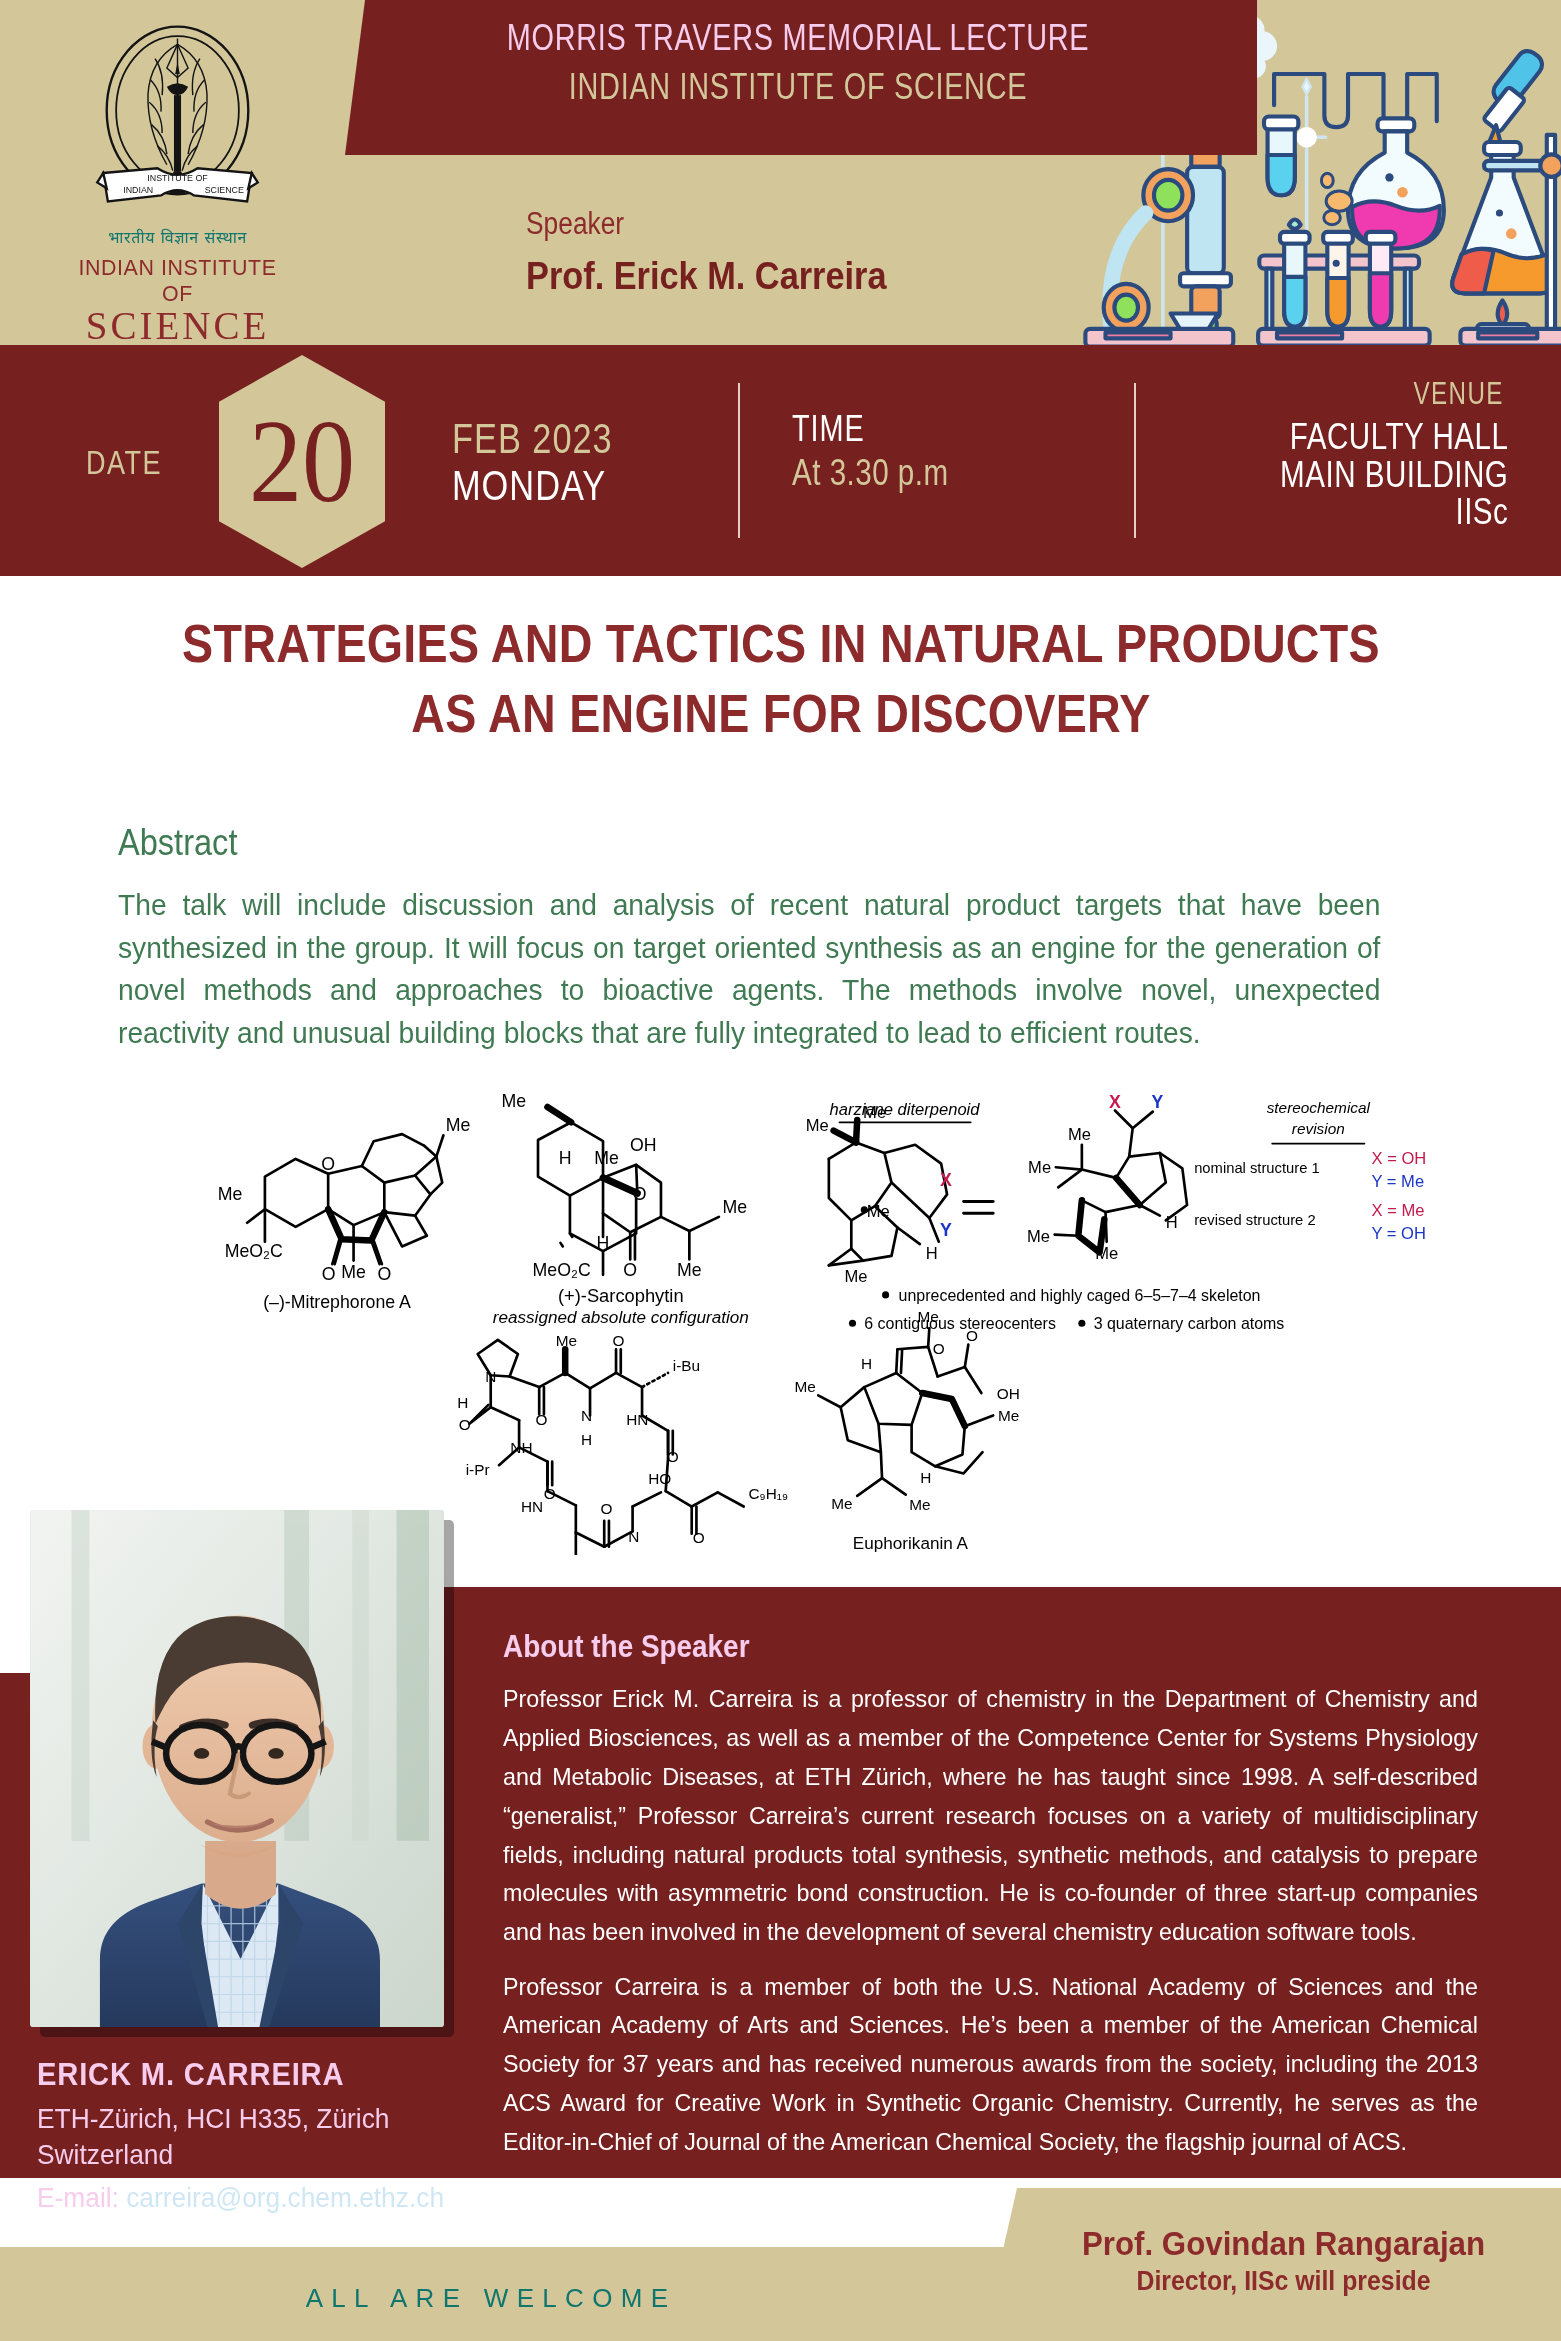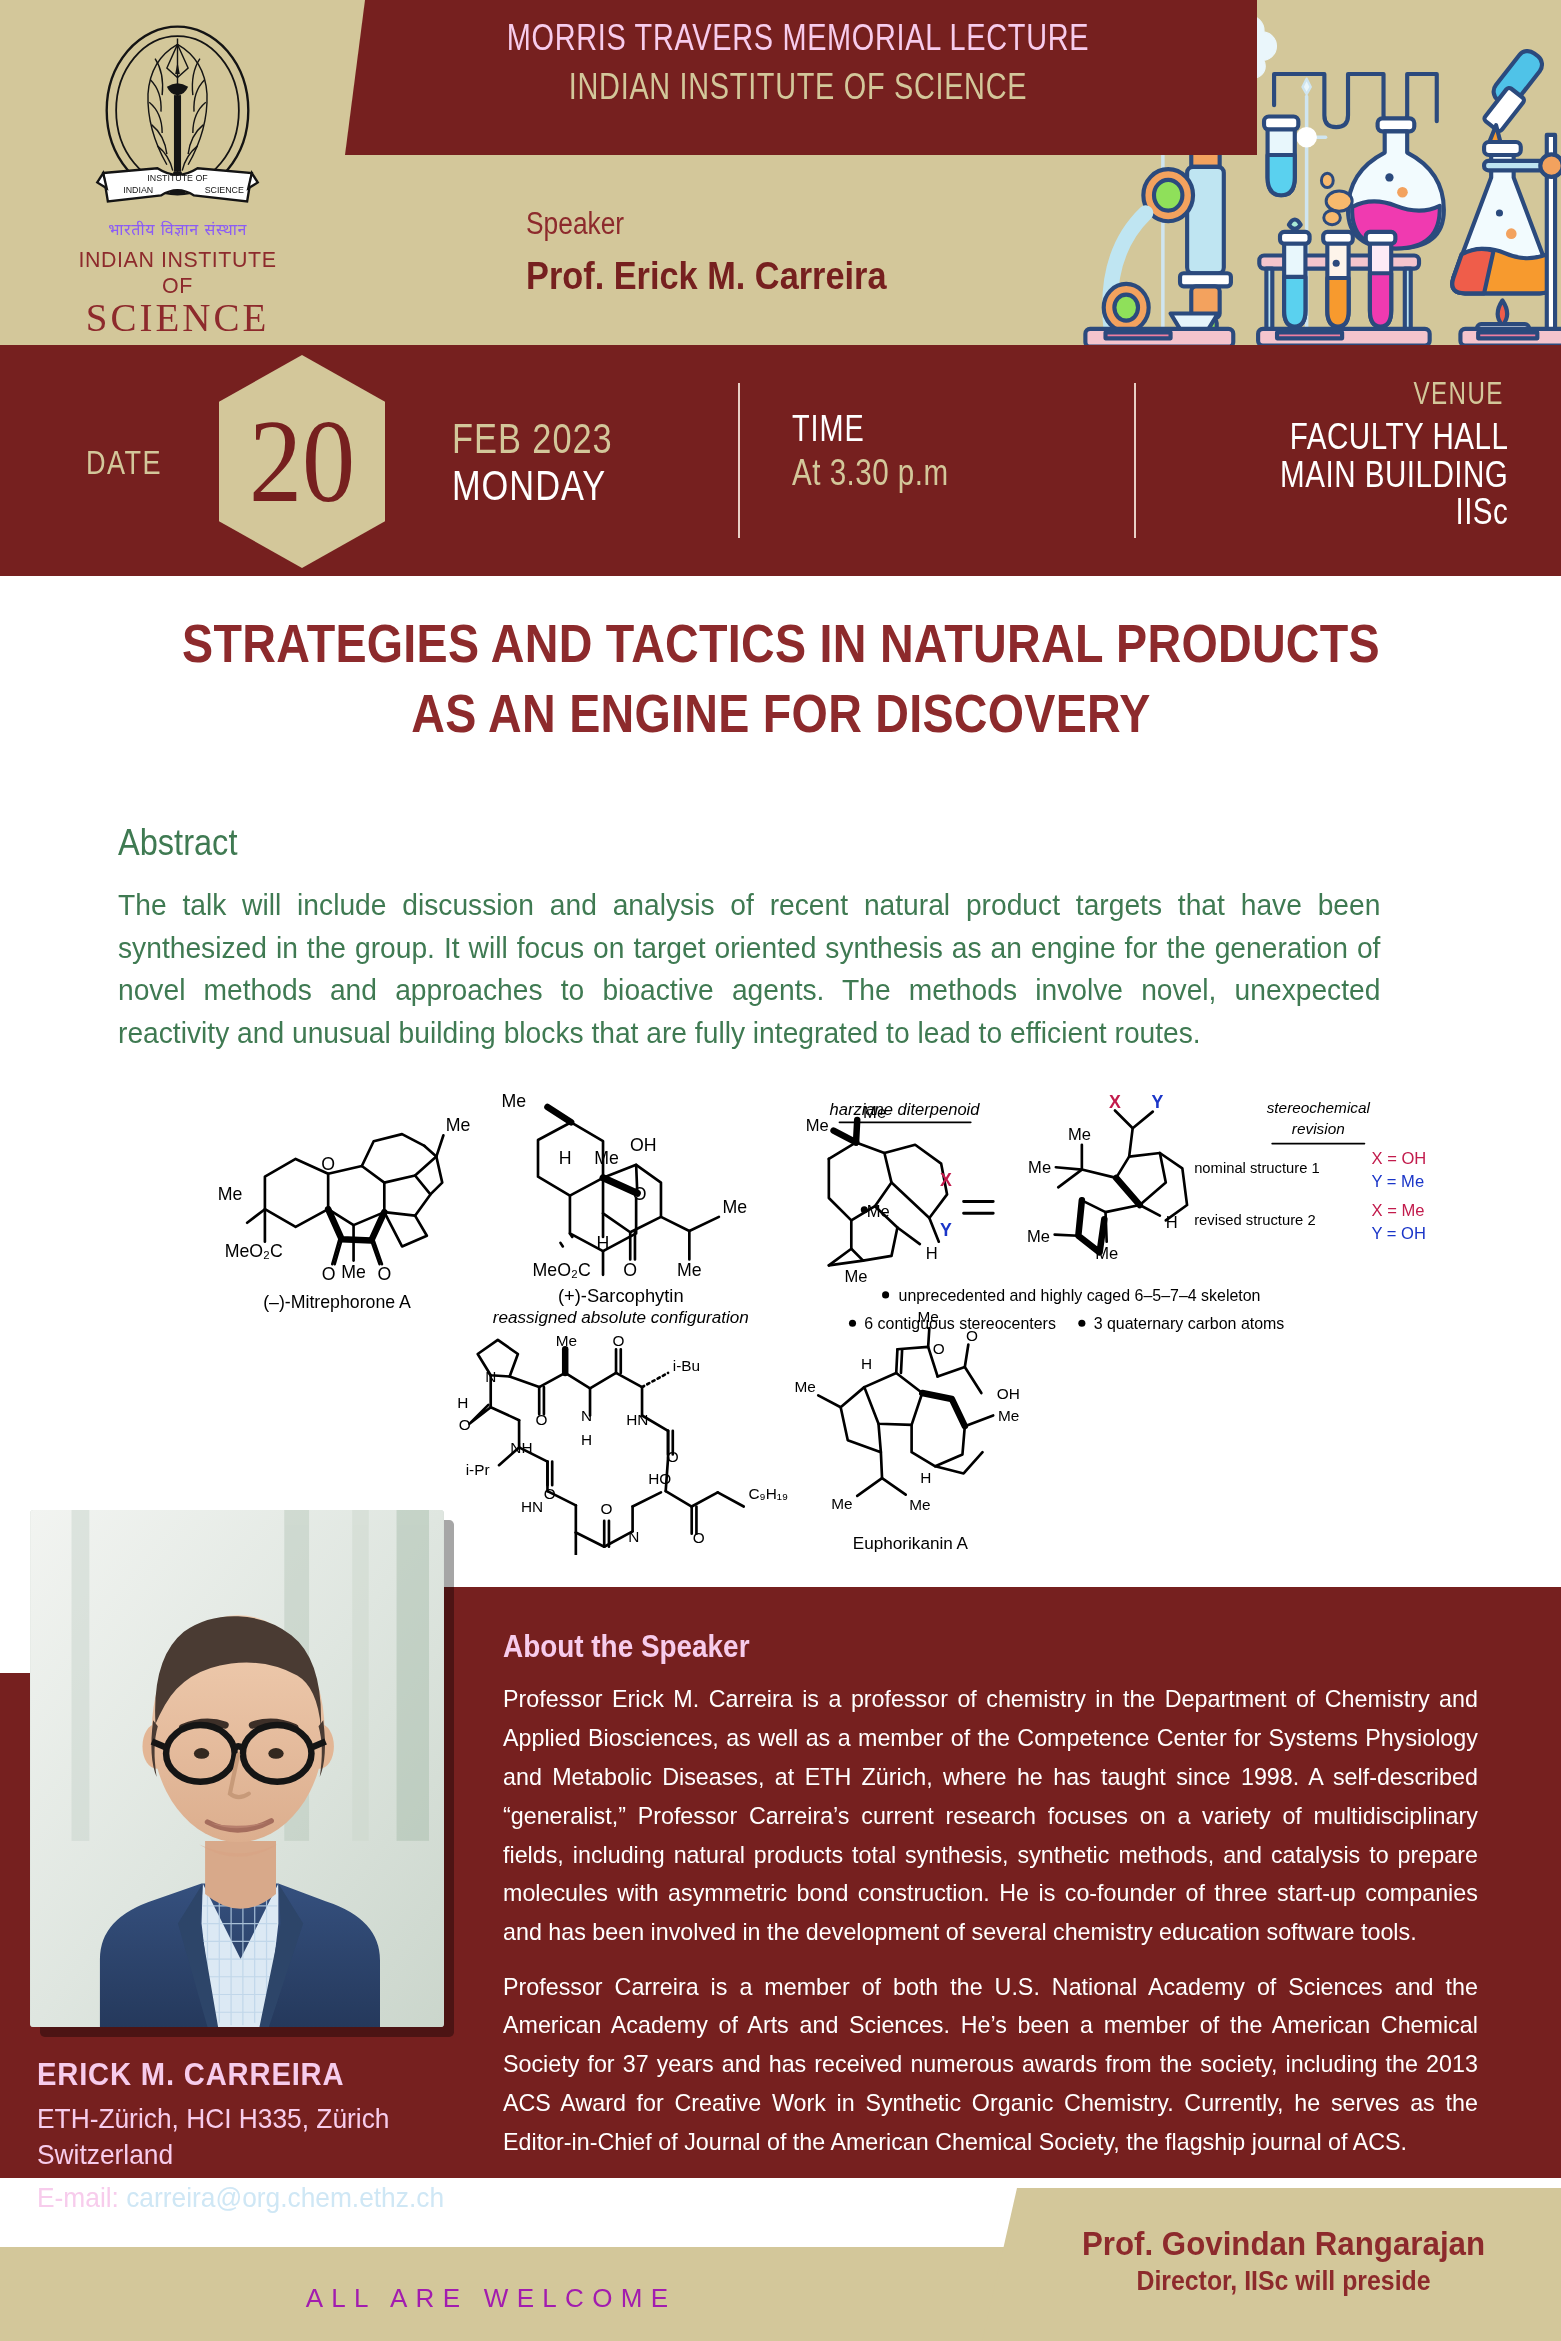--- a/index.html
+++ b/index.html
@@ -52,22 +52,22 @@
 
   
   .logo-wrap {
     position: absolute; left: 59px; top: 22.5px;
     width: 237px; height: 308px;
     text-align: center;
   }
   .logo-emblem { width: 177px; height: 195px; margin: 0 auto; display: block; }
   .logo-hindi {
     font-family: "DejaVu Sans", sans-serif;
-    font-size: 16px; color: #8b5cf6;
-    margin-top: 0; letter-spacing: 0.6px;
+    font-size: 16px; color: #0f766e;
+    margin-top: 8px; letter-spacing: 0.6px;
   }
   .logo-line1 {
     color: #8d2a2c; font-size: 22.5px; letter-spacing: 0.6px;
     margin-top: 7px; transform: scaleX(0.95);
   }
   .logo-line2 {
     color: #8d2a2c; font-size: 39px; letter-spacing: 3px;
     line-height: 0.95; font-family: "Liberation Serif", serif;
   }
 
@@ -272,21 +272,21 @@
   
   .footer-band {
     position: absolute; left: 0; top: 2247px;
     width: 1561px; height: 95px;
     background: #d3c79a;
     z-index: 2;
   }
   .footer-text {
     position: absolute; left: 0; top: 2283px;
     width: 982px; text-align: center;
-    color: #a21caf; font-size: 26px;
+    color: #0f766e; font-size: 26px;
     letter-spacing: 8.3px;
     z-index: 6;
   }
 </style>
 </head>
 <body>
 
 <div id="poster">
 
   <div class="top-band"></div>

